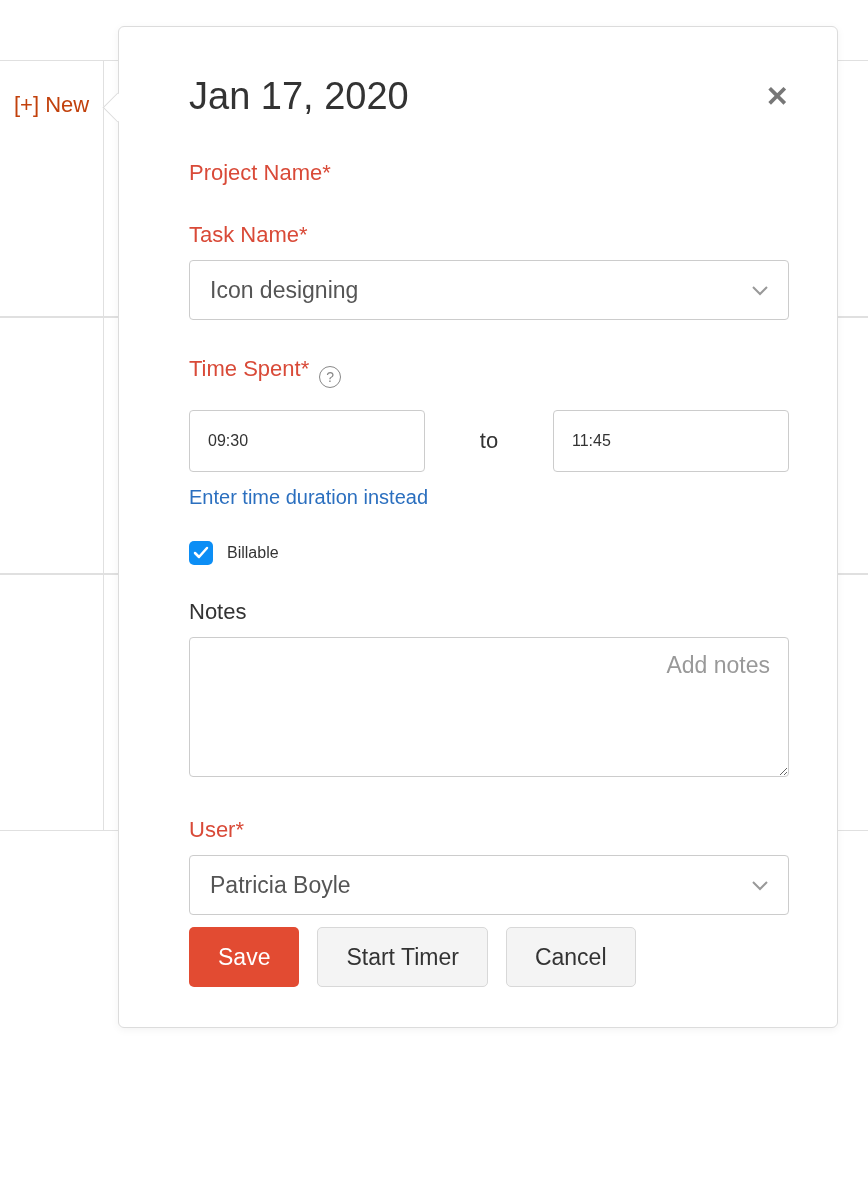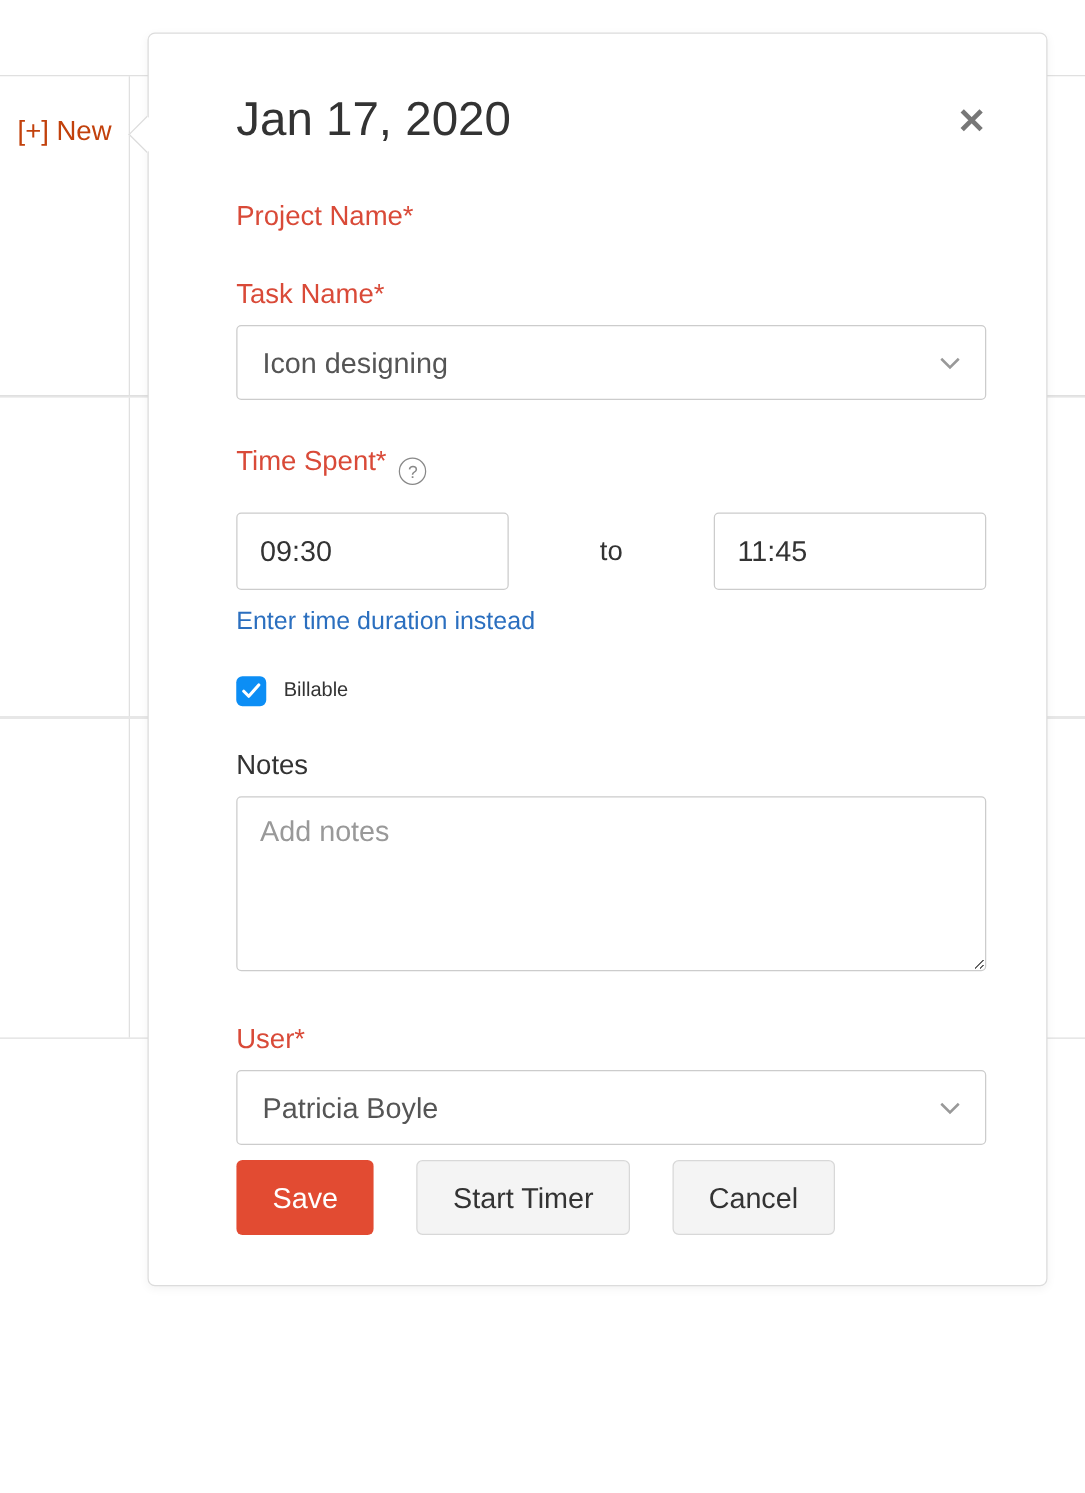--- a/index.html
+++ b/index.html
@@ -134,26 +134,26 @@
   .chevron {
     color: #999;
     font-size: 18px;
   }
   .time-row {
     display: flex;
     align-items: center;
     gap: 0;
   }
   .time-input {
-    width: 218px;
+    width: 236px;
     height: 62px;
     border: 1px solid #ccc;
     border-radius: 4px;
     padding: 0 18px;
-    font-size: 23px;
+    font-size: 16px;
     color: #333;
   }
   .to-label {
     flex: 1;
     text-align: center;
     font-size: 22px;
     color: #333;
   }
   .link-text {
     color: #2b6fbf;
@@ -190,27 +190,28 @@
   .textarea {
     width: 100%;
     height: 140px;
     border: 1px solid #ccc;
     border-radius: 4px;
     padding: 14px 18px;
     font-size: 23px;
     font-family: inherit;
     resize: both;
     color: #333;
+    text-align: right;
   }
   .textarea::placeholder {
     color: #999;
   }
   .button-row {
     display: flex;
-    gap: 34px;
+    gap: 18px;
     margin-top: 8px;
   }
   .btn {
     height: 60px;
     padding: 0 28px;
     border-radius: 5px;
     font-size: 23px;
     cursor: pointer;
     border: 1px solid transparent;
     display: flex;

